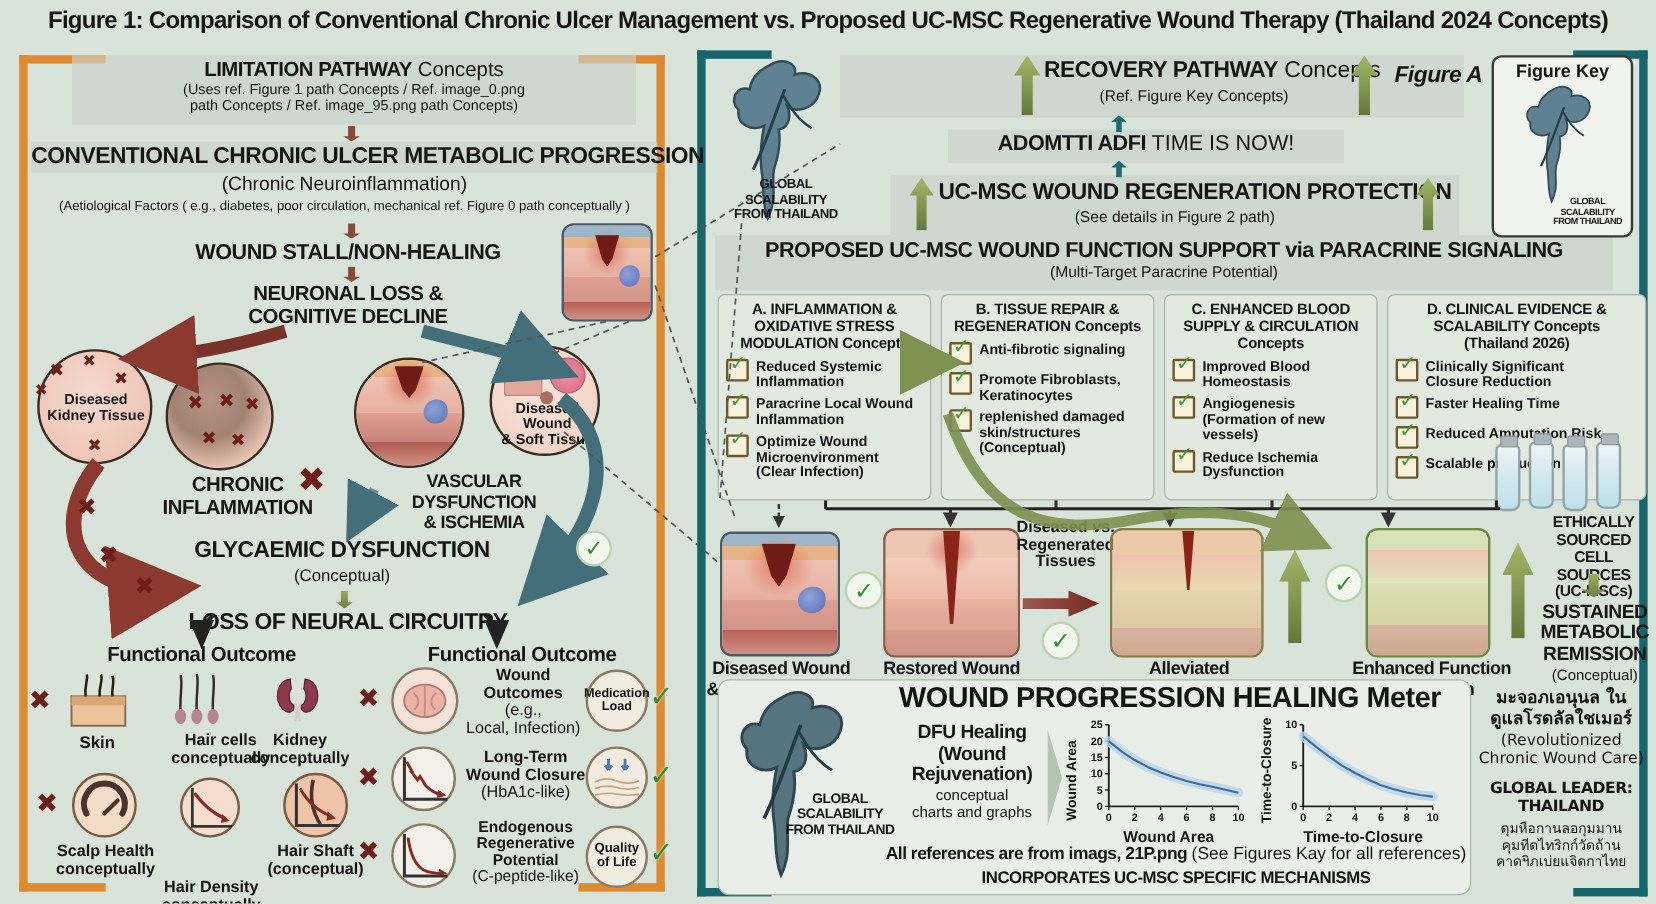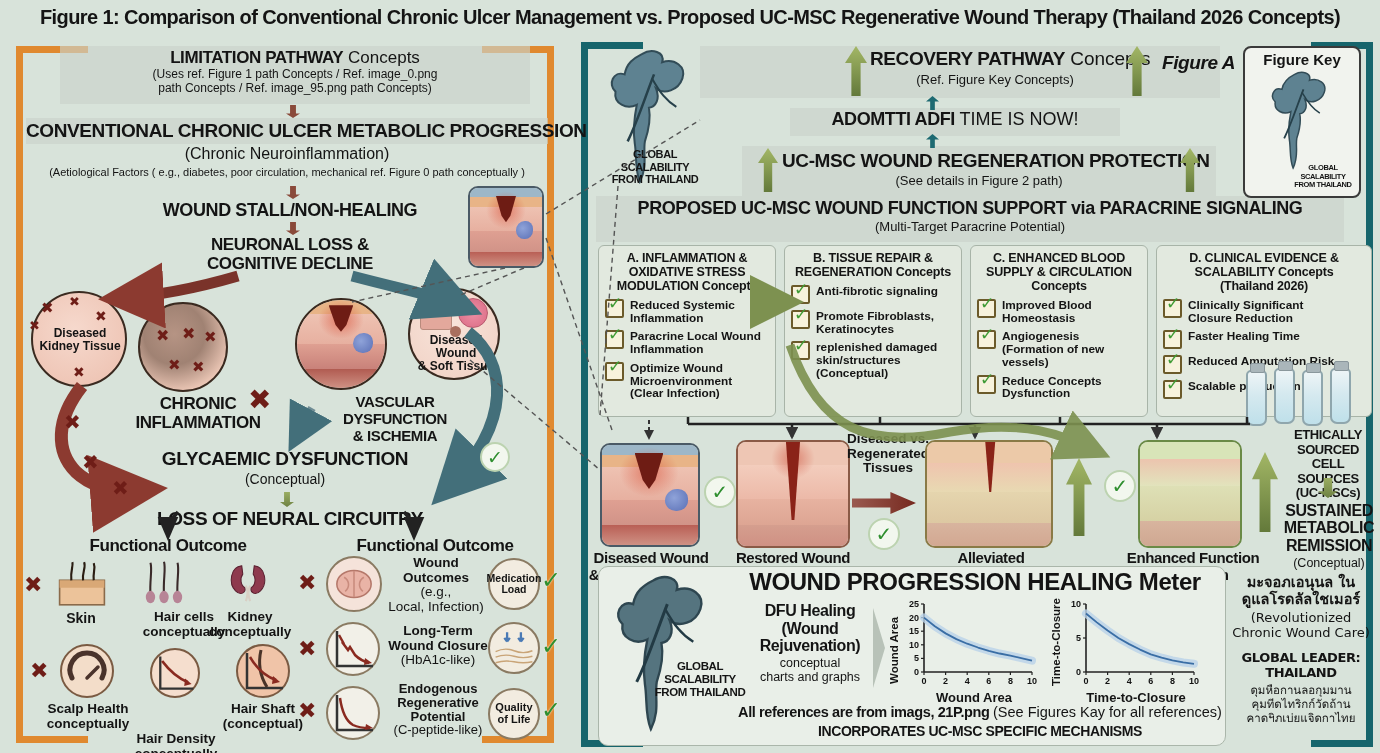--- a/index.html
+++ b/index.html
@@ -39,21 +39,21 @@
   .vial{position:absolute;width:21px;height:56px;background:linear-gradient(180deg,#eef5f7 0%,#d5e9ef 45%,#bfe0ea 100%);border:2px solid #8fa6ad;border-radius:5px 5px 7px 7px;box-sizing:border-box;}
   .vial::before{content:"";position:absolute;left:2px;top:-9px;width:13px;height:8px;background:#aab6ba;border:1.5px solid #8a979c;border-radius:2px;}
   .badge-circ{border:2px solid #8a7a62;background:#f2ece0;border-radius:50%;display:flex;align-items:center;justify-content:center;text-align:center;box-sizing:border-box;}
   svg{display:block;}
   .chart-xlab{font-weight:700;font-size:13px;text-align:center;}
   .chart-ylab{font-weight:700;font-size:11.5px;transform:rotate(-90deg);transform-origin:0 0;white-space:nowrap;}
 </style>
 </head>
 <body>
 
-<div class="abs ctr" style="left:0;top:6px;width:1380px;font-size:20px;font-weight:800;letter-spacing:-0.6px;white-space:nowrap;">Figure 1: Comparison of Conventional Chronic Ulcer Management vs. Proposed UC-MSC Regenerative Wound Therapy (Thailand 2026 Concepts)</div>
+<div class="abs ctr" style="left:0;top:6px;width:1380px;font-size:20px;font-weight:800;letter-spacing:-0.6px;white-space:nowrap;">Figure 1: Comparison of Conventional Chronic Ulcer Management vs. Proposed UC-MSC Regenerative Wound Therapy (Thailand 2024 Concepts)</div>
 
 <svg class="abs" style="left:0;top:0;z-index:4;pointer-events:none;" width="1380" height="753" viewBox="0 0 1380 753">
   <defs>
     <marker id="ah-red" markerWidth="7" markerHeight="7" refX="4" refY="3" orient="auto">
         <path d="M0,0 L6,3 L0,6 Z" fill="#8c3a30"></path>
       </marker>
     <marker id="ah-teal" markerWidth="7" markerHeight="7" refX="4" refY="3" orient="auto">
         <path d="M0,0 L6,3 L0,6 Z" fill="#436f7a"></path>
       </marker>
     <marker id="ah-dark" markerWidth="8" markerHeight="8" refX="5" refY="3" orient="auto">
@@ -433,21 +433,21 @@
         <span class="tick">✓</span>
       </span>
       <span class="pre">Angiogenesis
 (Formation of new
 vessels)</span>
     </div>
   <div class="col-item">
       <span class="cb">
         <span class="tick">✓</span>
       </span>
-      <span class="pre">Reduce Concepts
+      <span class="pre">Reduce Ischemia
 Dysfunction</span>
     </div>
 </div>
 <div class="abs col-box" style="left:1156px;top:245px;width:216px;height:172px;z-index:2;">
   <div class="col-title pre">D. CLINICAL EVIDENCE &amp;
 SCALABILITY Concepts
 (Thailand 2026)</div>
   <div class="col-item">
       <span class="cb">
         <span class="tick">✓</span>

